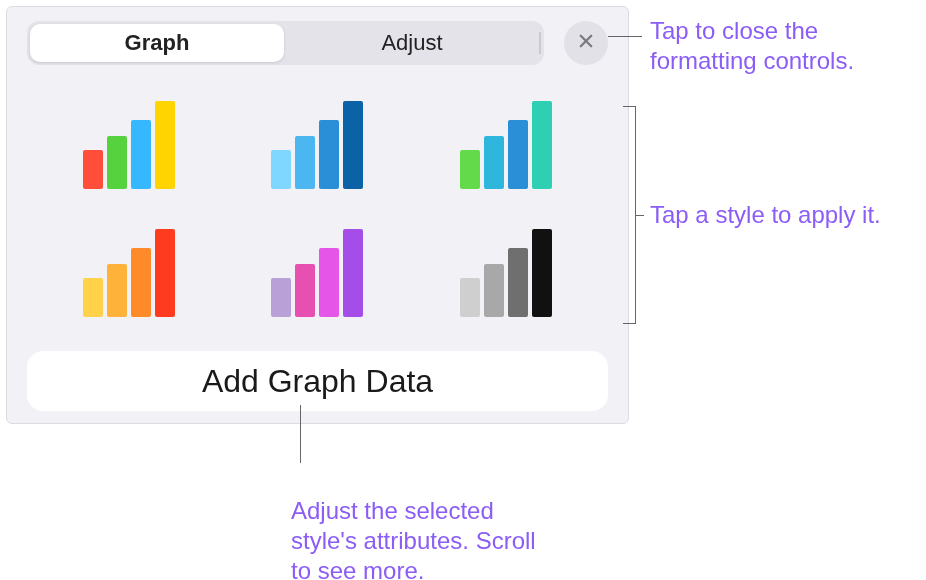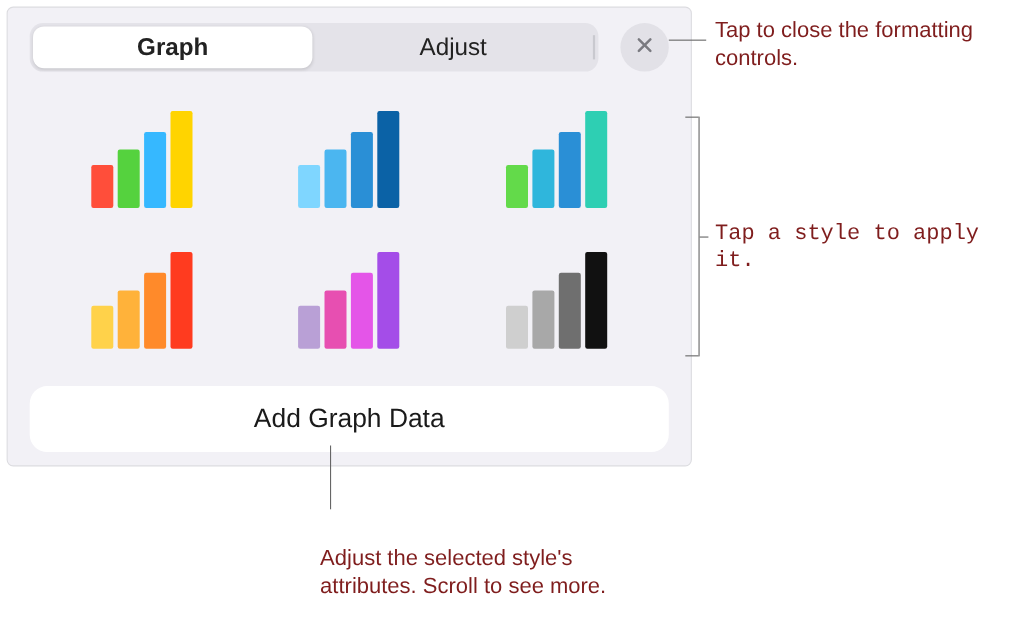--- a/index.html
+++ b/index.html
@@ -96,34 +96,34 @@
   }
 
   .add-graph {
     margin-top: 34px;
     background: #ffffff;
     border-radius: 16px;
     height: 60px;
     display: flex;
     align-items: center;
     justify-content: center;
+    font-size: 32px;
+    color: #1a1a1a;
+    cursor: pointer;
+  }
+
+  .callout {
+    position: absolute;
     font-size: 24px;
-    color: #1a1a1a;
-    cursor: pointer;
-  }
-
-  .callout {
-    position: absolute;
-    font-size: 20px;
     line-height: 1.25;
-    color: #7f1d1d;
+    color: #8b5cf6;
     max-width: 270px;
   }
   .callout-close { left: 650px; top: 16px; }
-  .callout-styles { left: 650px; top: 200px; font-family: Liberation Mono, monospace; }
+  .callout-styles { left: 650px; top: 200px; }
   .callout-add   { left: 291px; top: 496px; }
 
   
   .leader {
     position: absolute;
     background: #666;
   }
   .leader-h { height: 1px; }
   .leader-v { width: 1px; }
 

